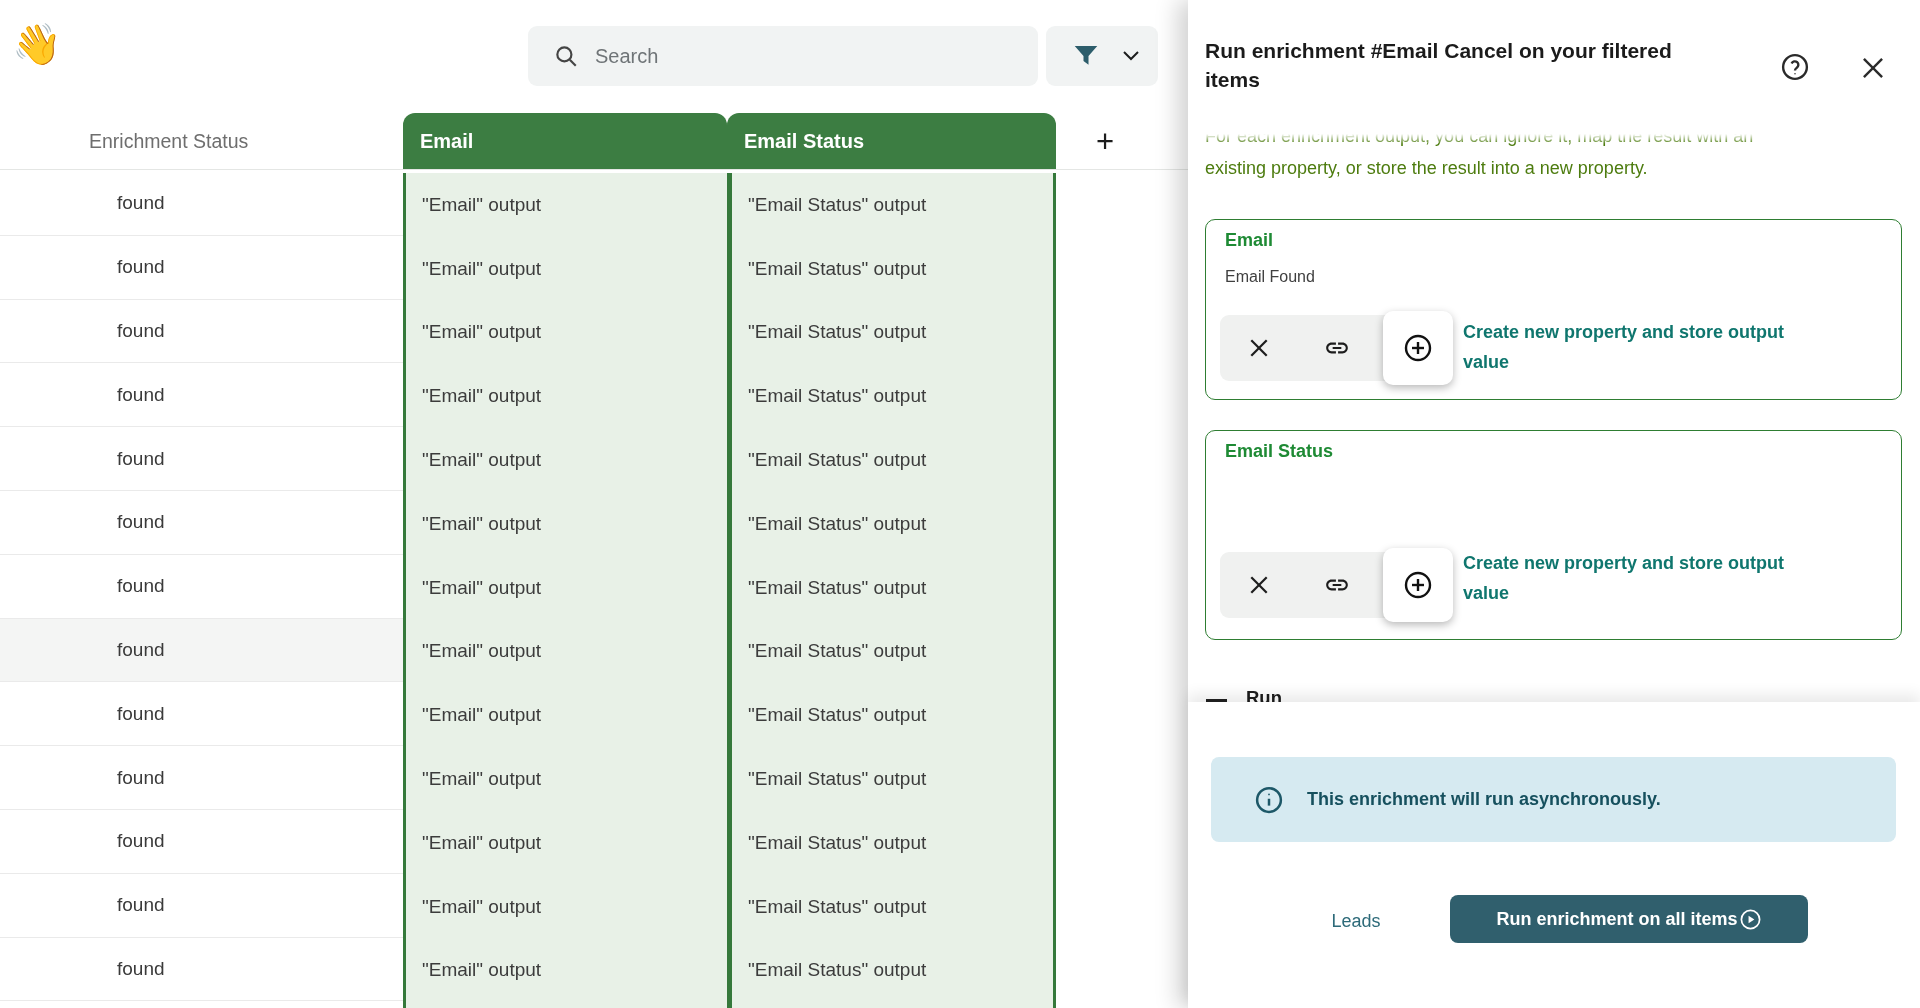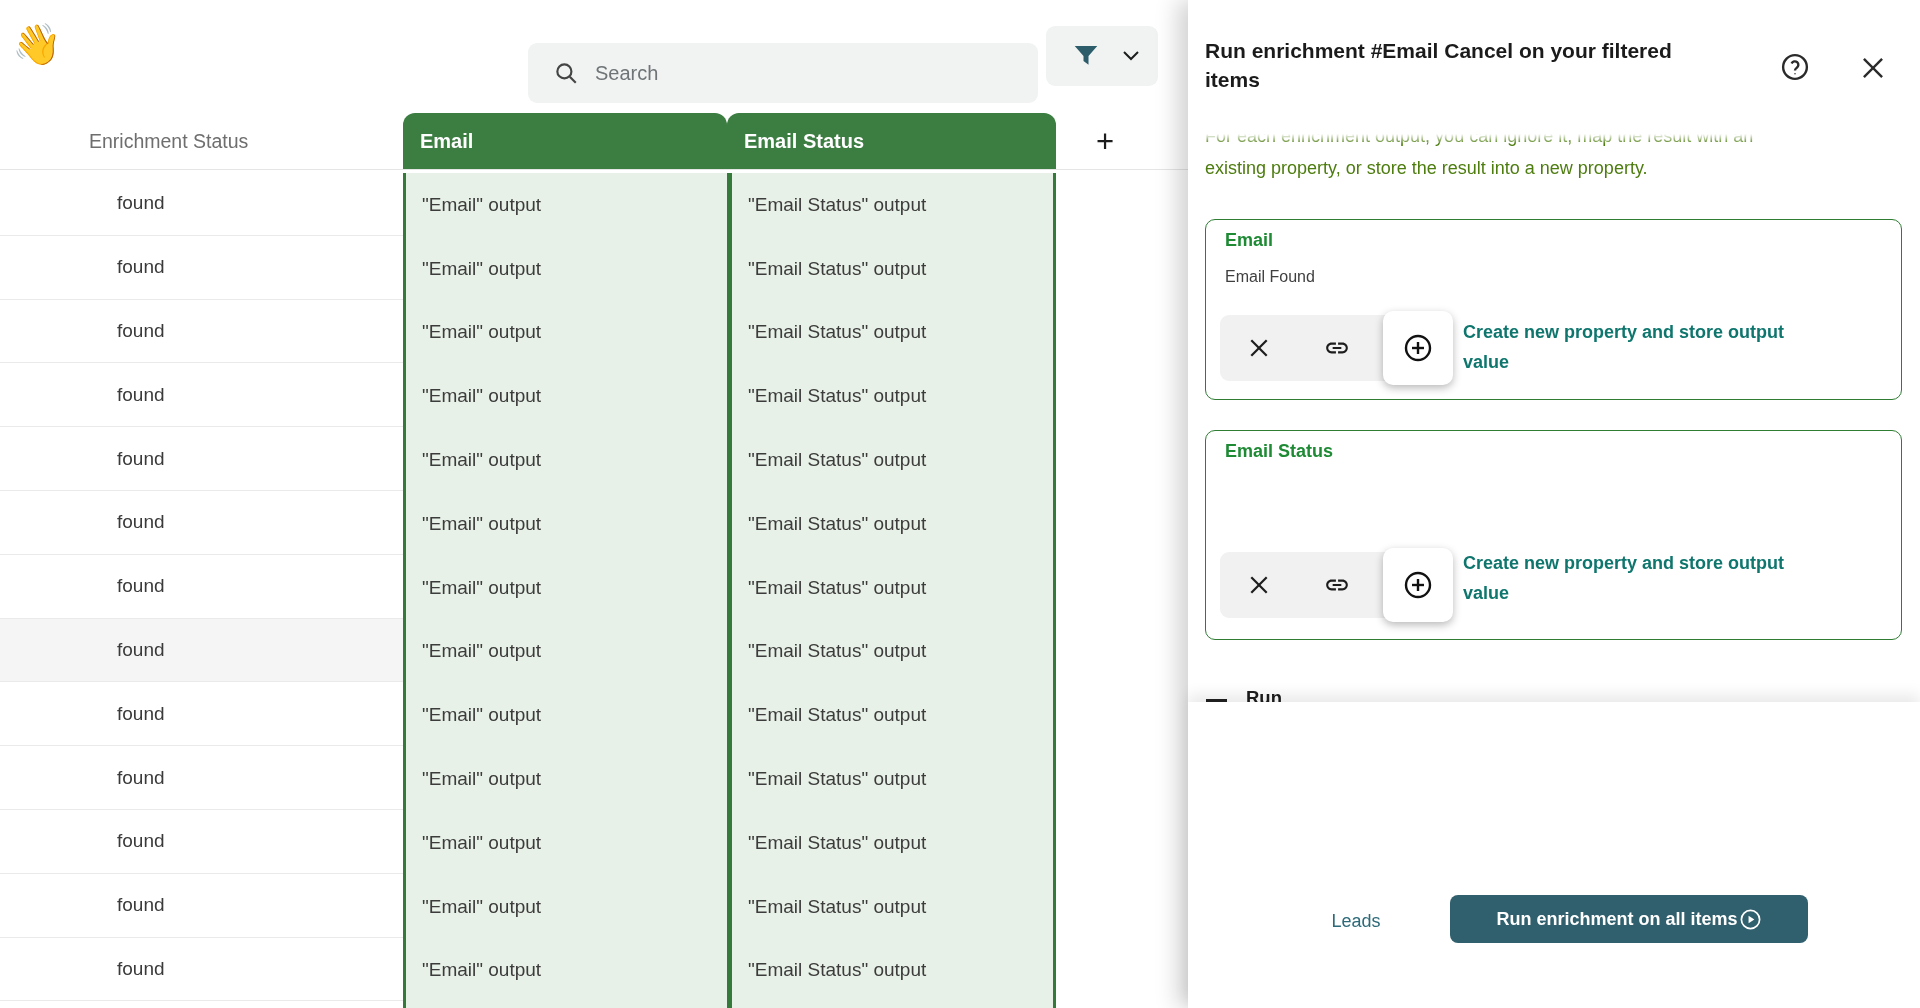--- a/index.html
+++ b/index.html
@@ -5,21 +5,21 @@
   * { box-sizing: border-box; margin: 0; padding: 0; }
   html,body { width:1920px; height:1008px; overflow:hidden; background:#fff;
     font-family:"Liberation Sans", sans-serif; }
   .stage { position:relative; width:1920px; height:1008px; background:#fff; overflow:hidden; }
 
   
   .emoji { position:absolute; left:12px; top:20px; font-size:40px; line-height:48px; }
   .page-title { position:absolute; left:76px; top:24px; font-size:37px; font-weight:700;
     color:#141414; letter-spacing:-0.5px; }
   .searchbox { position:absolute; left:528px; top:26px; width:510px; height:60px;
-    background:#f1f3f3; border-radius:9px; display:flex; align-items:center;margin-top:17px; }
+    background:#f1f3f3; border-radius:9px; display:flex; align-items:center; }
   .searchbox svg { margin-left:25px; }
   .search-ph { margin-left:16px; font-size:20px; color:#6f7477; }
   .filterbtn { position:absolute; left:1046px; top:26px; width:112px; height:60px;
     background:#f1f3f3; border-radius:9px; display:flex; align-items:center; }
   .filterbtn .funnel { margin-left:25px; }
   .filterbtn .chev { margin-left:22px; }
 
   
   .left-col-header { position:absolute; left:89px; top:130px; font-size:19.5px; color:#6e6e6e; }
   .ghead { position:absolute; top:113px; height:57px; background:#3c7d42;
@@ -282,20 +282,28 @@
       </div>
       <div class="close-btn">
         <svg width="26" height="26" viewBox="0 0 20 20" fill="none" stroke="#2a2a2a" stroke-width="1.8">
             <line x1="3" y1="3" x2="17" y2="17"></line>
             <line x1="17" y1="3" x2="3" y2="17"></line>
           </svg>
       </div>
     </div>
 
     <div class="p-footer">
+      <div class="banner">
+        <svg width="30" height="30" viewBox="0 0 24 24" fill="none" stroke="#1d5868" stroke-width="2">
+            <circle cx="12" cy="12" r="9.5"></circle>
+          <line x1="12" y1="11" x2="12" y2="16.5"></line>
+            <circle cx="12" cy="7.5" r="0.7" fill="#1d5868" stroke="none"></circle>
+          </svg>
+        <span class="banner-text">This enrichment will run asynchronously.</span>
+      </div>
       <button class="cancel-btn">Leads</button>
       <button class="run-btn">
         <span>Run enrichment on all items</span>
         <svg width="23" height="23" viewBox="0 0 24 24" fill="none" stroke="#fff" stroke-width="1.8">
             <circle cx="12" cy="12" r="9.5"></circle>
           <path d="M10 8.2 L16 12 L10 15.8 Z" fill="#fff" stroke="none"></path>
           </svg>
       </button>
     </div>
   </aside>

